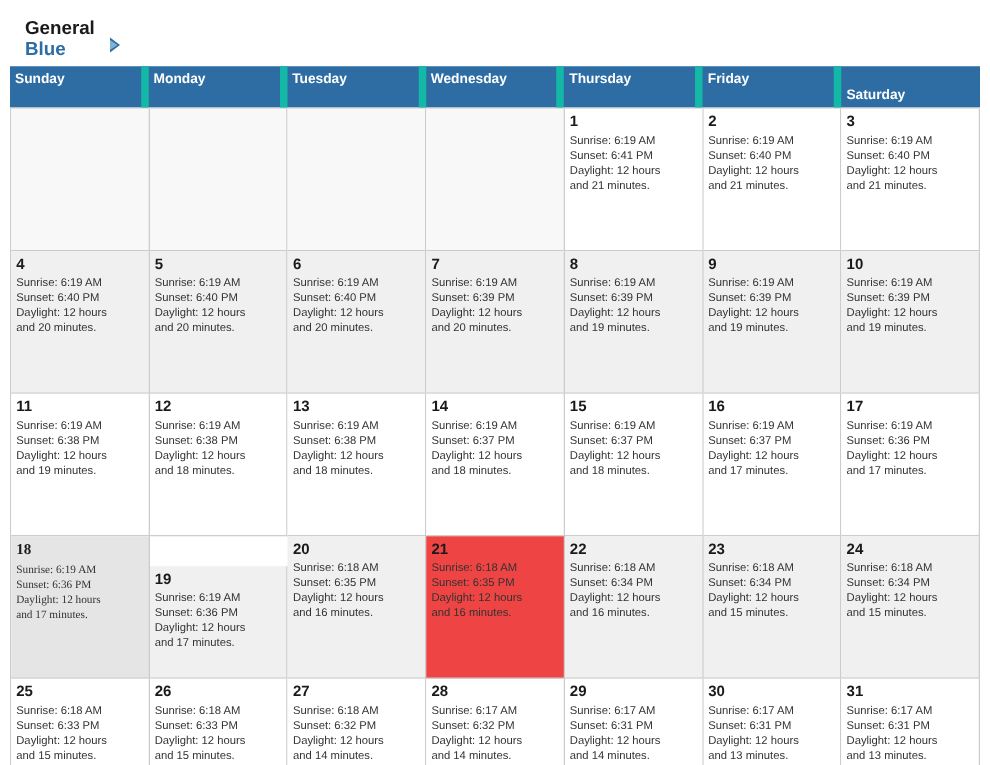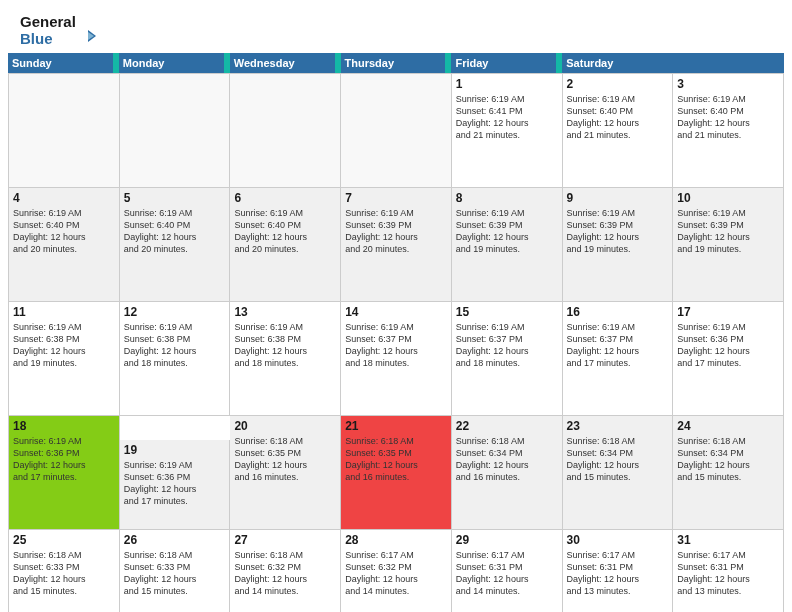--- a/index.html
+++ b/index.html
@@ -10,21 +10,21 @@
     .logo { display: flex; align-items: center; gap: 4px; }
     
     .title-block { text-align: right; }
     .month-title { font-size: 32px; color: #1a1a1a; font-weight: 300; }
     .location { font-size: 14px; color: #555; }
     
     .calendar { margin: 0 8px; }
     
     .cal-header { display: grid; grid-template-columns: repeat(7, 1fr); background: #2e6da4; }
     .cal-header-cell { color: white; font-size: 11px; font-weight: bold; padding: 4px 4px; text-align: left; border-right: 6px solid #14b8a6; }
-    .cal-header-cell:last-child { border-right: none; }
+    .cal-header-cell:last-child { border-right: none; margin-top: 13px; }
     
     .cal-body { display: grid; grid-template-rows: repeat(5, 1fr); border-left: 1px solid #ccc; border-top: 1px solid #ccc; }
     .cal-row { display: grid; grid-template-columns: repeat(7, 1fr); }
     .cal-cell { border-right: 1px solid #ccc; border-bottom: 1px solid #ccc; padding: 3px 4px; min-height: 90px; background: #fff; vertical-align: top; font-size: 9.5px; color: #333; }
     .cal-cell.empty { background: #f8f8f8; }
     .cal-cell.shaded { background: #f0f0f0; }
     .day-num { font-size: 12px; font-weight: bold; color: #1a1a1a; margin-bottom: 2px; }
     .cell-text { font-size: 9px; line-height: 1.35; color: #333; }
   </style>
 </head>
@@ -43,20 +43,21 @@
     <div class="title-block">
       <div class="month-title"></div>
       <div class="location"></div>
     </div>
   </div>
 
   <div class="calendar">
     <div class="cal-header">
     <div class="cal-header-cell">Sunday</div>
         <div class="cal-header-cell">Monday</div>
+        <div class="cal-header-cell">Tuesday</div>
         <div class="cal-header-cell">Wednesday</div>
         <div class="cal-header-cell">Thursday</div>
         <div class="cal-header-cell">Friday</div>
         <div class="cal-header-cell">Saturday</div>
       </div>
     <div class="cal-body">
     <div class="cal-row">
           <div class="cal-cell empty"></div>
           <div class="cal-cell empty"></div>
           <div class="cal-cell empty"></div>
@@ -128,21 +129,21 @@
           <div class="cal-cell">
             <div class="day-num">16</div>
             <div class="cell-text">Sunrise: 6:19 AM<br>Sunset: 6:37 PM<br>Daylight: 12 hours<br>and 17 minutes.</div>
           </div>
           <div class="cal-cell">
             <div class="day-num">17</div>
             <div class="cell-text">Sunrise: 6:19 AM<br>Sunset: 6:36 PM<br>Daylight: 12 hours<br>and 17 minutes.</div>
           </div>
         </div>
         <div class="cal-row">
-          <div class="cal-cell shaded" style="background: #84cc16;">
+          <div class="cal-cell shaded" style="background: #e5e5e5; font-family: Liberation Serif, serif;">
             <div class="day-num">18</div>
             <div class="cell-text">Sunrise: 6:19 AM<br>Sunset: 6:36 PM<br>Daylight: 12 hours<br>and 17 minutes.</div>
           </div>
           <div class="cal-cell shaded" style="background: rgb(240, 240, 240); margin-top: 24px;">
             <div class="day-num">19</div>
             <div class="cell-text">Sunrise: 6:19 AM<br>Sunset: 6:36 PM<br>Daylight: 12 hours<br>and 17 minutes.</div>
           </div>
           <div class="cal-cell shaded" style="background: rgb(240, 240, 240);">
             <div class="day-num">20</div>
             <div class="cell-text">Sunrise: 6:18 AM<br>Sunset: 6:35 PM<br>Daylight: 12 hours<br>and 16 minutes.</div>

